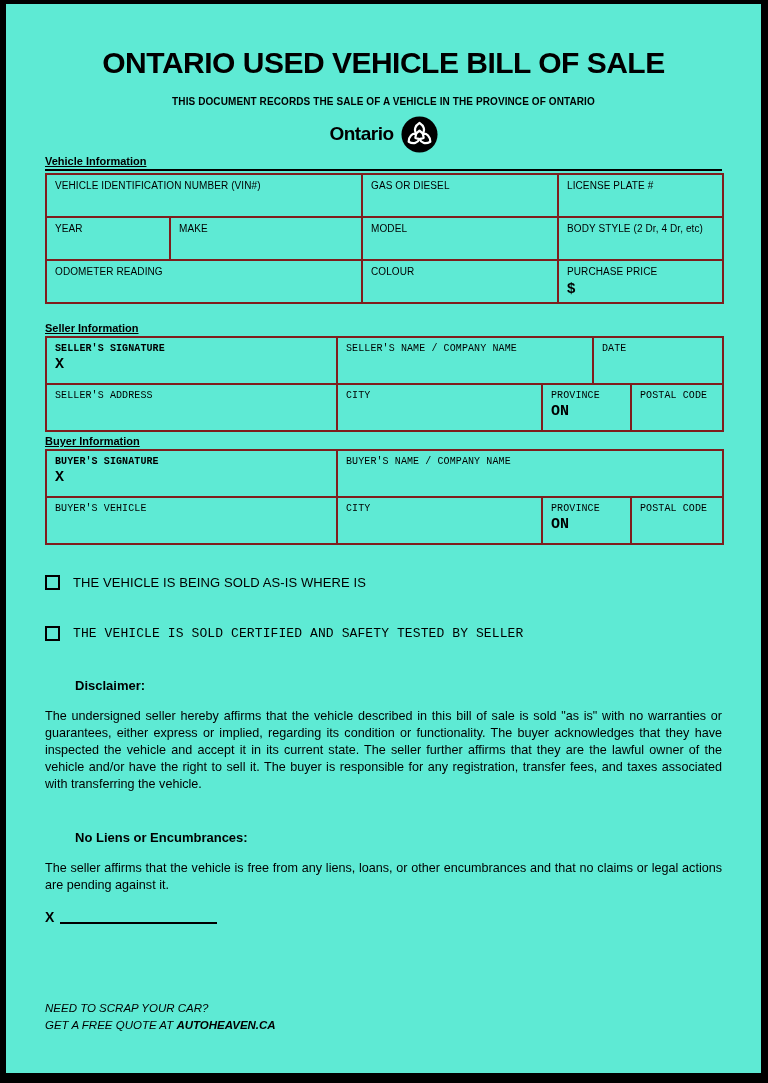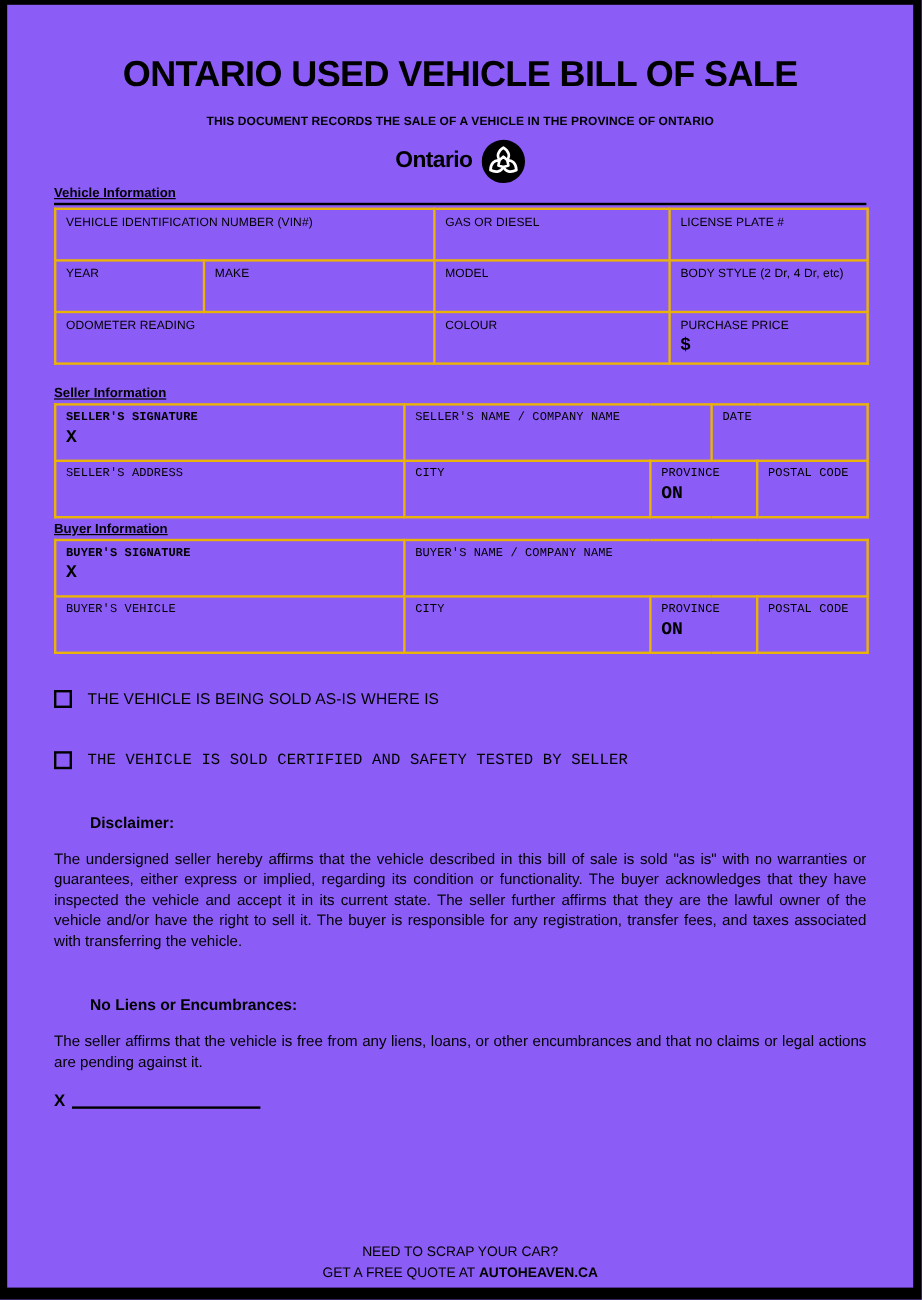--- a/index.html
+++ b/index.html
@@ -6,21 +6,21 @@
   html, body { width: 768px; height: 1083px; }
   body {
     background: #000;
     font-family: "Liberation Sans", "DejaVu Sans", sans-serif;
     color: #000;
     position: relative;
   }
   .page {
     position: absolute;
     top: 4px; left: 6px; right: 7px; bottom: 10px;
-    background: #8b5cf6;
+    background: #5eead4;
     padding: 0 39px;
     overflow: hidden;
   }
   .doc-title {
     margin-top: 42px;
     text-align: center;
     font-size: 30px;
     font-weight: bold;
     letter-spacing: -0.5px;
     white-space: nowrap;
@@ -57,21 +57,21 @@
     border: none;
     border-top: 2px solid #000;
     margin-top: 2px;
   }
   table {
     border-collapse: collapse;
     table-layout: fixed;
     width: 677px;
   }
   td {
-    border: 2px solid #eab308;
+    border: 2px solid #7f1d1d;
     vertical-align: top;
     padding: 5px 8px 4px 8px;
     overflow: hidden;
   }
   .t-veh { margin-top: 2px; }
   .t-veh td { height: 43px; }
   .t-sb td { height: 47px; font-family: Liberation Mono, monospace; }
   .cell-label {
     font-size: 10px;
     letter-spacing: 0.1px;
@@ -133,22 +133,22 @@
     font-size: 14px;
     font-weight: bold;
     line-height: 14px;
   }
   .sig-underline {
     width: 157px;
     border-bottom: 2.5px solid #000;
     height: 14px;
   }
   .footer {
-    margin-top: 112px;
-    text-align: center;
+    margin-top: 76px;
+    font-style: italic;
     font-size: 11.5px;
     line-height: 17px;
   }
   .footer .bold { font-weight: bold; }
 </style>
 </head>
 <body>
 
 <div class="page">
 

